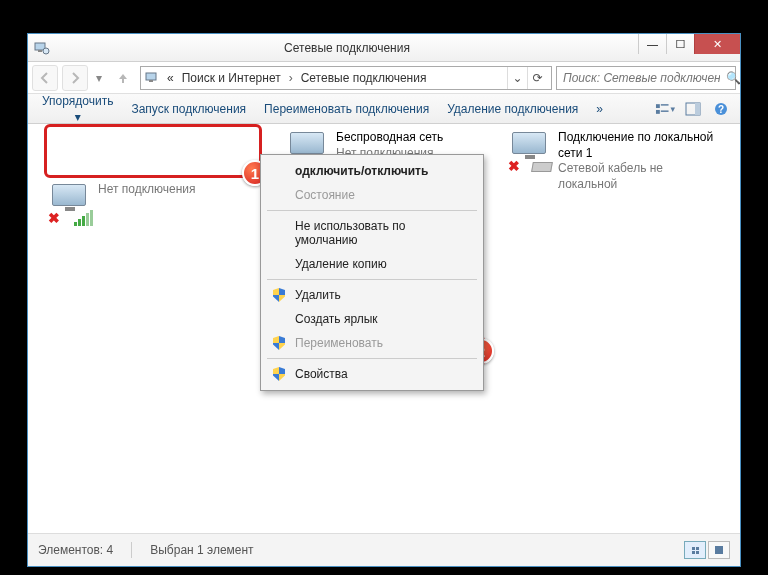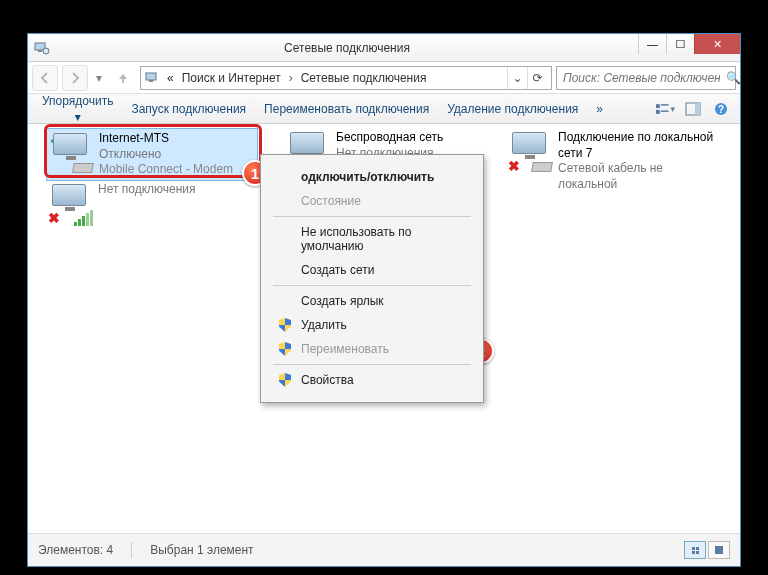--- a/index.html
+++ b/index.html
@@ -209,21 +209,21 @@
     pointer-events: none;
   }
   
   .context-menu {
     position: absolute;
     left: 232px; top: 30px;
     width: 224px;
     background: #f4f4f4;
     border: 1px solid #999;
     box-shadow: 2px 3px 6px rgba(0,0,0,0.3);
-    padding: 10px;
+    padding: 4px;
     z-index: 5;
   }
   .cm-item {
     padding: 5px 8px 5px 30px;
     position: relative;
     color: #222;
     cursor: pointer;
   }
   .cm-item.disabled { color: #9a9a9a; cursor: default; }
   .cm-item.bold { font-weight: bold; }
@@ -354,32 +354,20 @@
     <div class="tb-icon">
       <svg width="16" height="16" viewBox="0 0 16 16">
           <circle cx="8" cy="8" r="6" fill="#4a90d9"></circle>
           <text x="8" y="12" text-anchor="middle" fill="#fff" font-size="10" font-weight="bold">?</text>
         </svg>
     </div>
   </div>
 
   <div class="content">
 
-    <div class="conn-item selected" style="left:18px; top:4px; width:212px;">
-      <div class="conn-icon">
-        <span class="checkmark">✓</span>
-        <div class="monitor"></div>
-        <div class="modem-small"></div>
-      </div>
-      <div class="conn-text">
-        <span class="conn-name">Internet-MTS</span>
-        <span class="conn-status">Отключено</span>
-        <span class="conn-device">Mobile Connect - Modem</span>
-      </div>
-    </div>
 
     <div class="conn-item" style="left:256px; top:4px;">
       <div class="conn-icon">
         <div class="monitor"></div>
         <span class="red-x">✖</span>
         <div class="signal-bars" style="left:26px;">
             <span></span>
             <span></span>
             <span></span>
             <span></span>
@@ -392,21 +380,21 @@
       </div>
     </div>
 
     <div class="conn-item" style="left:478px; top:4px; width:220px;">
       <div class="conn-icon">
         <div class="monitor"></div>
         <span class="red-x">✖</span>
         <div class="modem-small"></div>
       </div>
       <div class="conn-text">
-        <span class="conn-name" style="white-space:normal;">Подключение по локальной сети 7</span>
+        <span class="conn-name" style="white-space:normal;">Подключение по локальной сети 1</span>
         <span class="conn-status" style="white-space:normal;">Сетевой кабель не локальной</span>
       </div>
     </div>
 
     <div class="conn-item" style="left:18px; top:56px;">
       <div class="conn-icon">
         <div class="monitor"></div>
         <span class="red-x">✖</span>
         <div class="signal-bars" style="left:26px;">
             <span></span>
@@ -419,29 +407,29 @@
       <div class="conn-text" style="max-width:170px;">
         <span class="conn-status">Нет подключения</span>
       </div>
     </div>
 
     <div class="context-menu">
       <div class="cm-item bold">одключить/отключить</div>
       <div class="cm-item disabled">Состояние</div>
       <div class="cm-sep"></div>
       <div class="cm-item">Не использовать по умолчанию</div>
-      <div class="cm-item">Создать сети</div>
+      <div class="cm-item">Удаление копию</div>
       <div class="cm-sep"></div>
-      <div class="cm-item">Создать ярлык</div>
       <div class="cm-item">
         <span class="cm-icon">
             <span class="shield"></span>
           </span>
         <span>Удалить</span>
       </div>
+      <div class="cm-item">Создать ярлык</div>
       <div class="cm-item disabled">
         <span class="cm-icon">
             <span class="shield"></span>
           </span>
         <span>Переименовать</span>
       </div>
       <div class="cm-sep"></div>
       <div class="cm-item">
         <span class="cm-icon">
             <span class="shield"></span>

